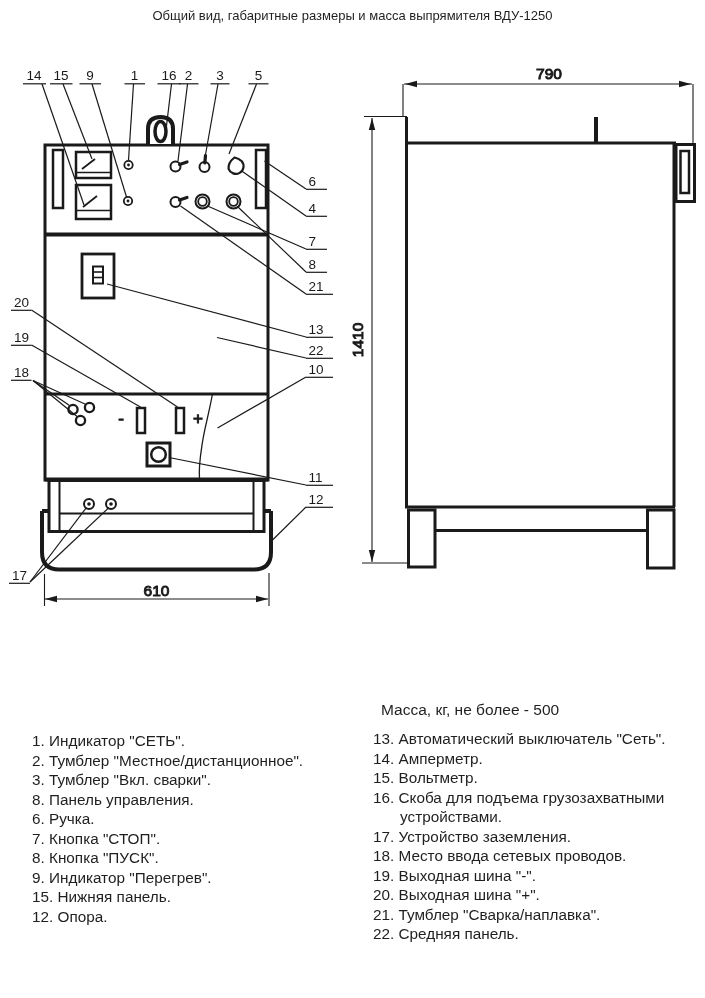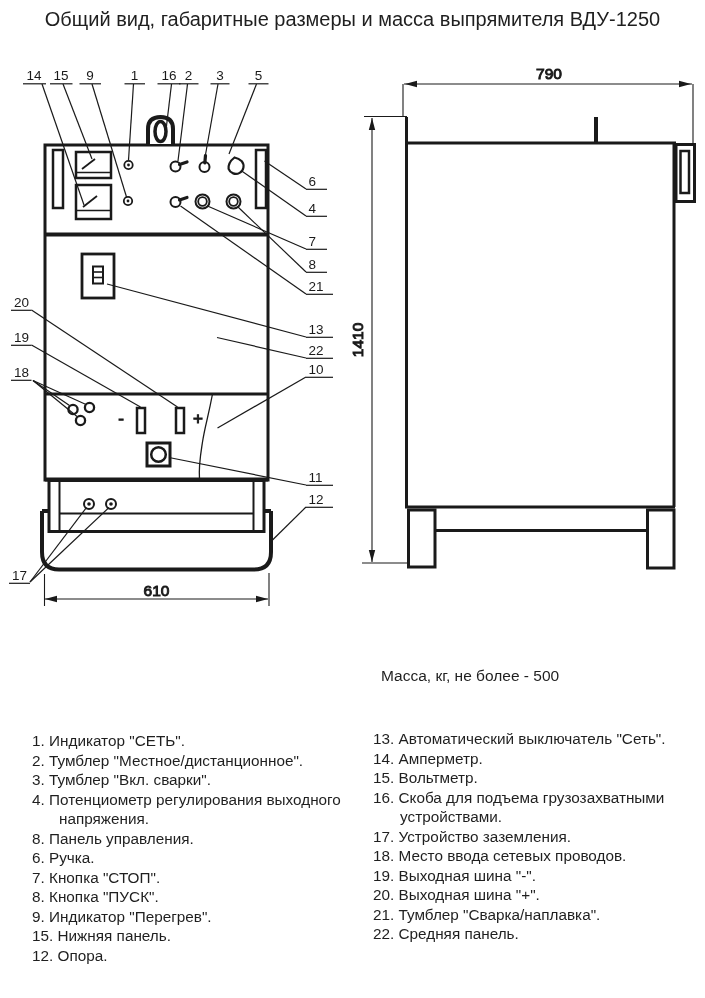--- a/index.html
+++ b/index.html
@@ -1,21 +1,21 @@
 <!DOCTYPE html>
 <html><head>
 <meta charset="utf-8">
 <style>
   html,body{margin:0;padding:0;background:#ffffff;}
   .page{position:relative;width:705px;height:998px;background:#ffffff;overflow:hidden;
         font-family:"Liberation Sans", sans-serif;color:#1a1a1a;}
   .title{position:absolute;top:8px;left:0;width:705px;text-align:center;
-         font-size:20px;color:#1f1f1f;}
+         font-size:13px;color:#1f1f1f;}
   .drawing-svg{position:absolute;top:0;left:0;}
-  .mass-note{position:absolute;top:667px;left:381px;font-size:15.5px;color:#1f1f1f;}
+  .mass-note{position:absolute;top:701px;left:381px;font-size:15.5px;color:#1f1f1f;}
   .legend{position:absolute;font-size:15.3px;line-height:19.5px;color:#1f1f1f;}
   .legend-left{top:731px;left:32px;width:332px;}
   .legend-right{top:729px;left:373px;width:355px;}
   .legend ul{margin:0;padding:0;list-style:none;}
   .legend li{padding-left:27px;text-indent:-27px;}
   svg text{font-family:"Liberation Sans", sans-serif;fill:#1a1a1a;}
   .callout-num{font-size:13.5px;}
   .dim-text{font-size:15.5px;}
   .bus-text{font-size:17px;}
 </style>
@@ -307,21 +307,20 @@
     </g>
   </svg>
 
   <div class="mass-note">Масса, кг, не более - 500</div>
 
   <div class="legend legend-left">
     <ul>
       <li>1. Индикатор "СЕТЬ".</li>
       <li>2. Тумблер "Местное/дистанционное".</li>
       <li>3. Тумблер "Вкл. сварки".</li>
-      <li>4. Потенциометр регулирования выходного напряжения.</li>
       <li>8. Панель управления.</li>
       <li>6. Ручка.</li>
       <li>7. Кнопка "СТОП".</li>
       <li>8. Кнопка "ПУСК".</li>
       <li>9. Индикатор "Перегрев".</li>
       <li>15. Нижняя панель.</li>
       <li>12. Опора.</li>
     </ul>
   </div>
 

